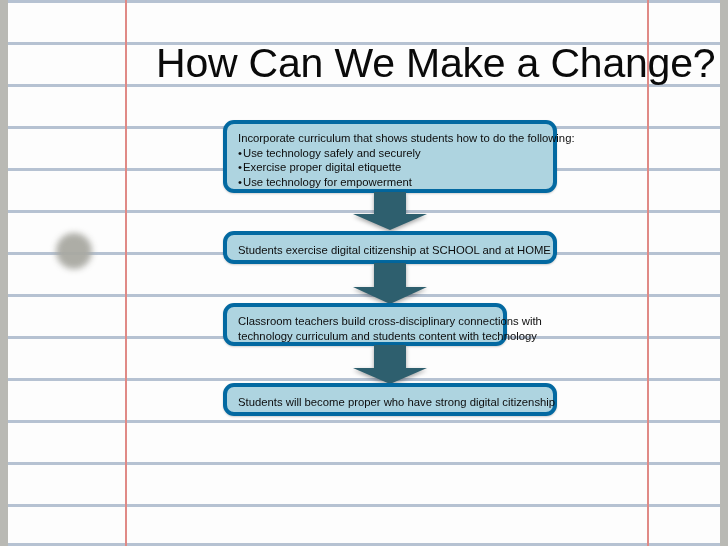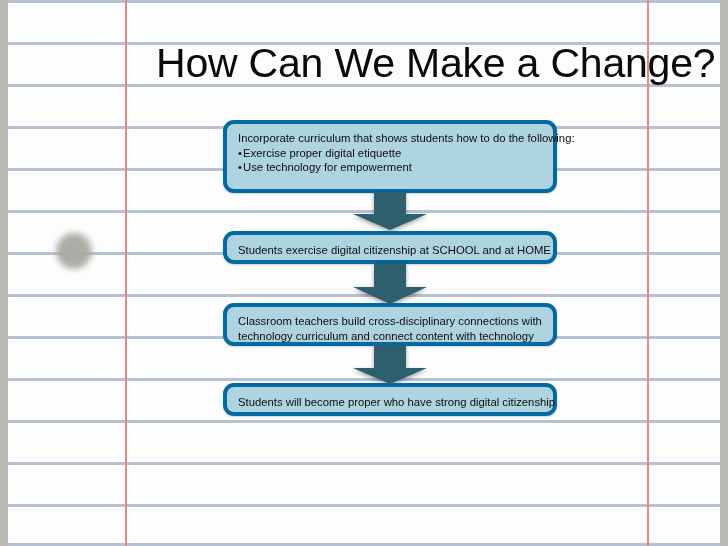--- a/index.html
+++ b/index.html
@@ -93,21 +93,21 @@
     line-height: 14.6px;
     white-space: nowrap;
   }
   .bx-line.bullet::before {
     content: "\2022";
     margin-right: 1px;
   }
 
   .box-1 { left: 223px; top: 120px; width: 334px; height: 73px; }
   .box-2 { left: 223px; top: 231px; width: 334px; height: 33px; }
-  .box-3 { left: 223px; top: 303px; width: 334px; height: 43px; }
+  .box-3 { left: 223px; top: 303px; width: 284px; height: 43px; }
   .box-4 { left: 223px; top: 383px; width: 334px; height: 33px; }
 
   .box-2 .bx-inner,
   .box-4 .bx-inner { padding-top: 8px; }
   .box-3 .bx-inner { padding-top: 7px; }
 
   
   .block-arrow {
     position: absolute;
     width: 74px;
@@ -147,20 +147,21 @@
     <div class="rule-v" style="left:647px"></div>
 
     <div class="dot-smudge"></div>
   </div>
 
   <div class="slide-title">How Can We Make a Change?</div>
 
   <div class="flow-box box-1">
     <div class="bx-inner">
       <div class="bx-line">Incorporate curriculum that shows students how to do the following:</div>
+      <div class="bx-line bullet">Use technology safely and securely</div>
       <div class="bx-line bullet">Exercise proper digital etiquette</div>
       <div class="bx-line bullet">Use technology for empowerment</div>
     </div>
   </div>
 
   <div class="block-arrow arrow-1">
     <svg viewBox="0 0 74 38" preserveAspectRatio="none">
       <polygon points="21,0 53,0 53,22 74,22 37,38 0,22 21,22" fill="#2e5f6e"></polygon>
     </svg>
   </div>
@@ -173,21 +174,21 @@
 
   <div class="block-arrow arrow-2">
     <svg viewBox="0 0 74 41" preserveAspectRatio="none">
       <polygon points="21,0 53,0 53,24 74,24 37,41 0,24 21,24" fill="#2e5f6e"></polygon>
     </svg>
   </div>
 
   <div class="flow-box box-3">
     <div class="bx-inner">
       <div class="bx-line">Classroom teachers build cross-disciplinary connections with</div>
-      <div class="bx-line">technology curriculum and connect content with technology</div>
+      <div class="bx-line">technology curriculum and students content with technology</div>
     </div>
   </div>
 
   <div class="block-arrow arrow-3">
     <svg viewBox="0 0 74 39" preserveAspectRatio="none">
       <polygon points="21,0 53,0 53,23 74,23 37,39 0,23 21,23" fill="#2e5f6e"></polygon>
     </svg>
   </div>
 
   <div class="flow-box box-4">

